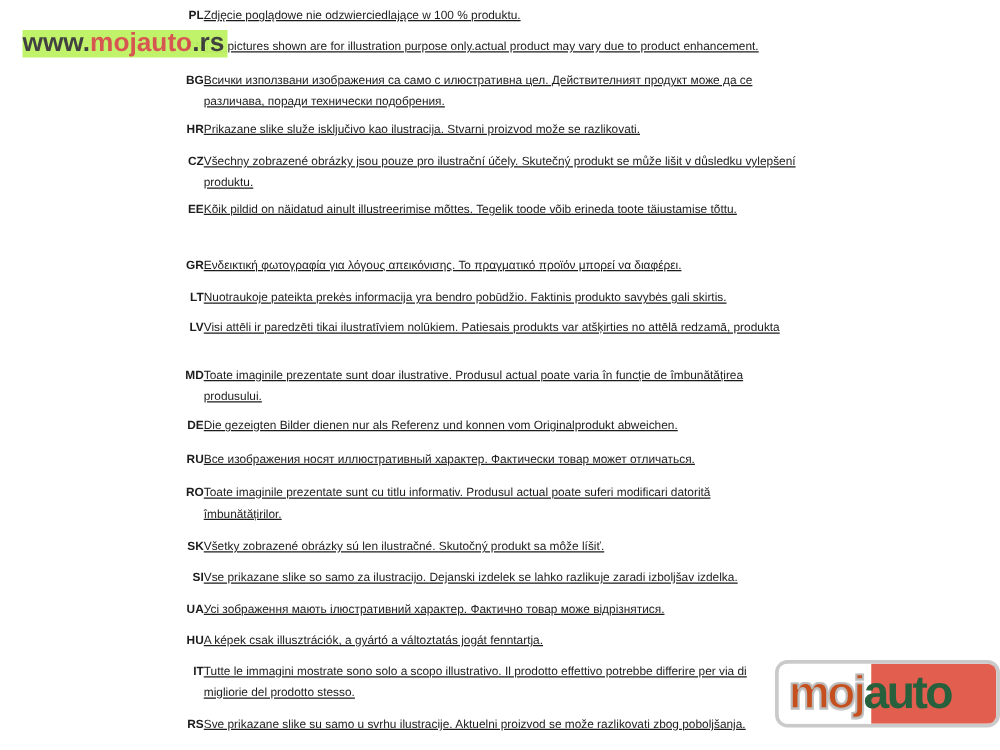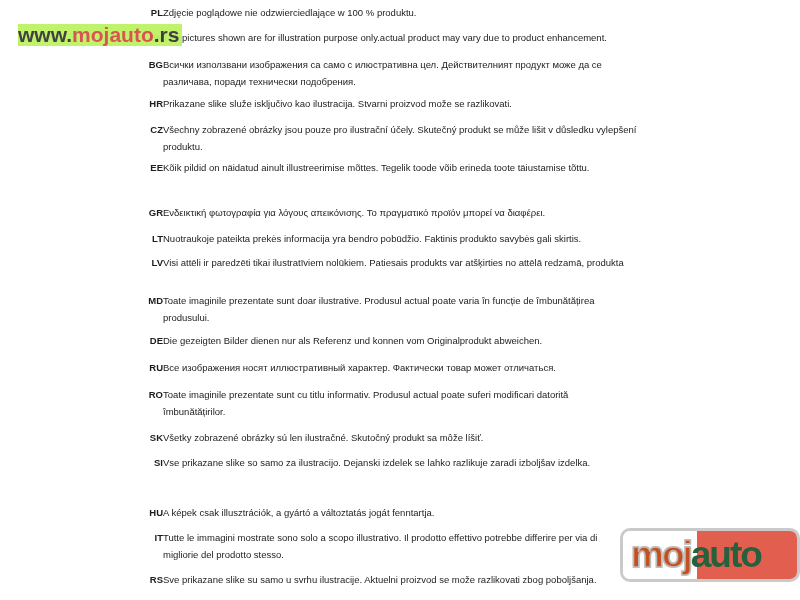--- a/index.html
+++ b/index.html
@@ -12,21 +12,21 @@
     overflow: hidden;
   }
   .page { position: absolute; inset: 0; }
 
   
   .row { position: absolute; left: 138px; display: flex; align-items: flex-start; }
   .code {
     width: 25px; flex-shrink: 0;
     font-weight: bold; font-size: 9.5px; line-height: 17px; text-align: right;
   }
-  .text { font-size: 9.5px; line-height: 17px; }
+  .text { font-size: 9.5px; line-height: 17px; text-decoration: underline; }
   .text div { white-space: nowrap; }
 
   
   .watermark {
     position: absolute; left: 18px; top: 24px;
     background: #bef264;
     font-size: 21px; font-weight: bold; line-height: 22px;
     letter-spacing: 0px;
     z-index: 5;
     padding: 0 3px 0 0;
@@ -167,20 +167,26 @@
       </div>
   </div>
 
   <div class="row" style="top:454px">
     <span class="code">SI</span>
     <div class="text">
         <div>Vse prikazane slike so samo za ilustracijo. Dejanski izdelek se lahko razlikuje zaradi izboljšav izdelka.</div>
       </div>
   </div>
 
+  <div class="row" style="top:479px">
+    <span class="code">UA</span>
+    <div class="text">
+        <div>Усі зображення мають ілюстративний характер. Фактично товар може відрізнятися.</div>
+      </div>
+  </div>
 
   <div class="row" style="top:504px">
     <span class="code">HU</span>
     <div class="text">
         <div>A képek csak illusztrációk, a gyártó a változtatás jogát fenntartja.</div>
       </div>
   </div>
 
   <div class="row" style="top:529px">
     <span class="code">IT</span>

